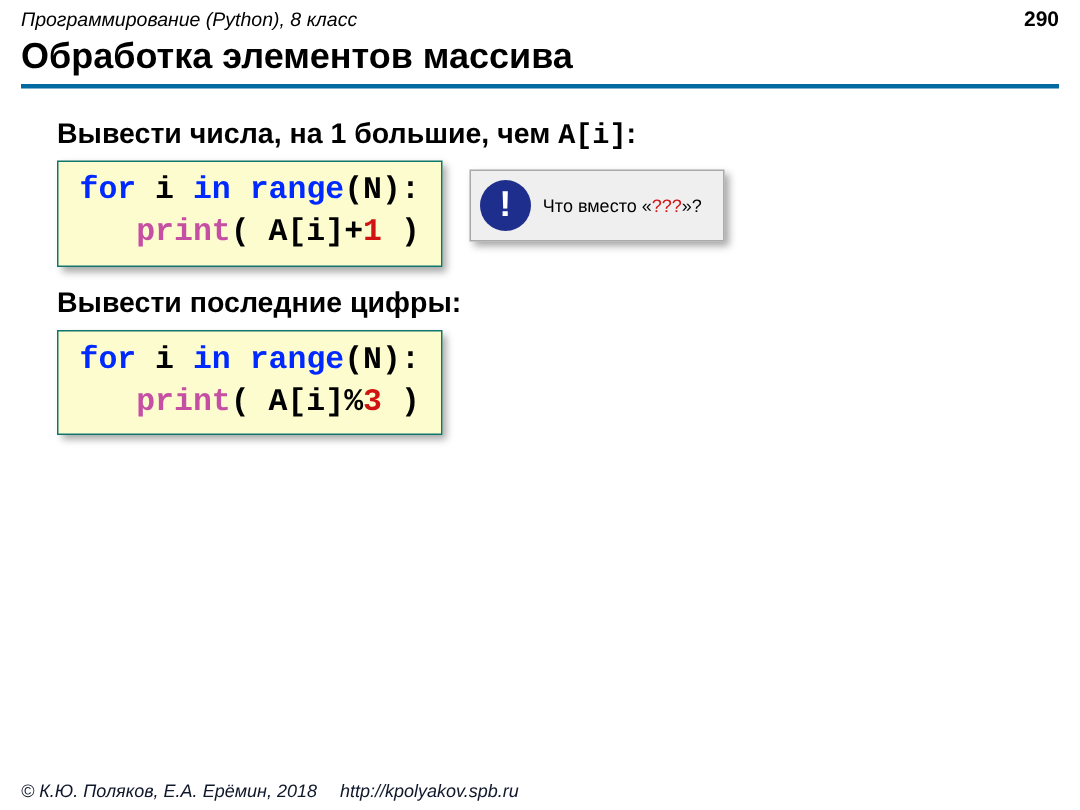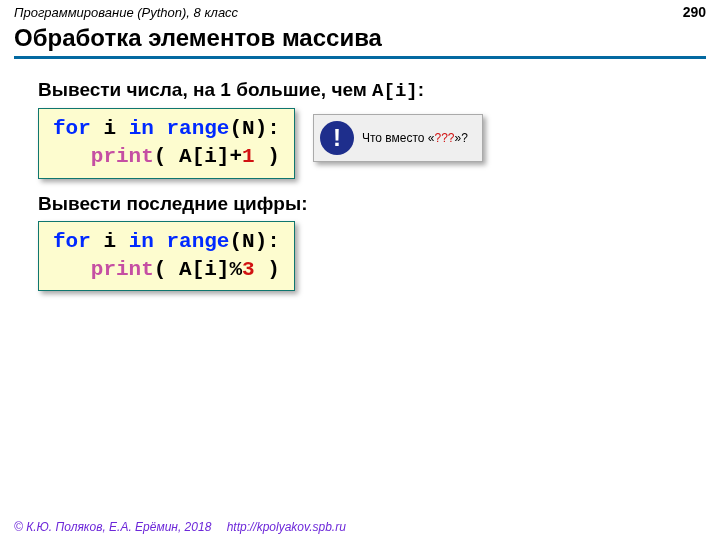--- a/index.html
+++ b/index.html
@@ -80,21 +80,21 @@
     justify-content: center;
     flex-shrink: 0;
   }
   .callout-text { font-size: 12px; color:#000; }
   .qmarks { color: #d11212; }
   .footer {
     position: absolute;
     bottom: 6px;
     left: 14px;
     font-size: 12px;
-    color: #6d28d9;
+    color: #0f172a;
     font-style: italic;
   }
   .footer .link { margin-left: 12px; }
 </style>
 </head>
 <body>
 
 <div class="top-bar">
   <span>Программирование (Python), 8 класс</span>
   <span class="page-num">290</span>

